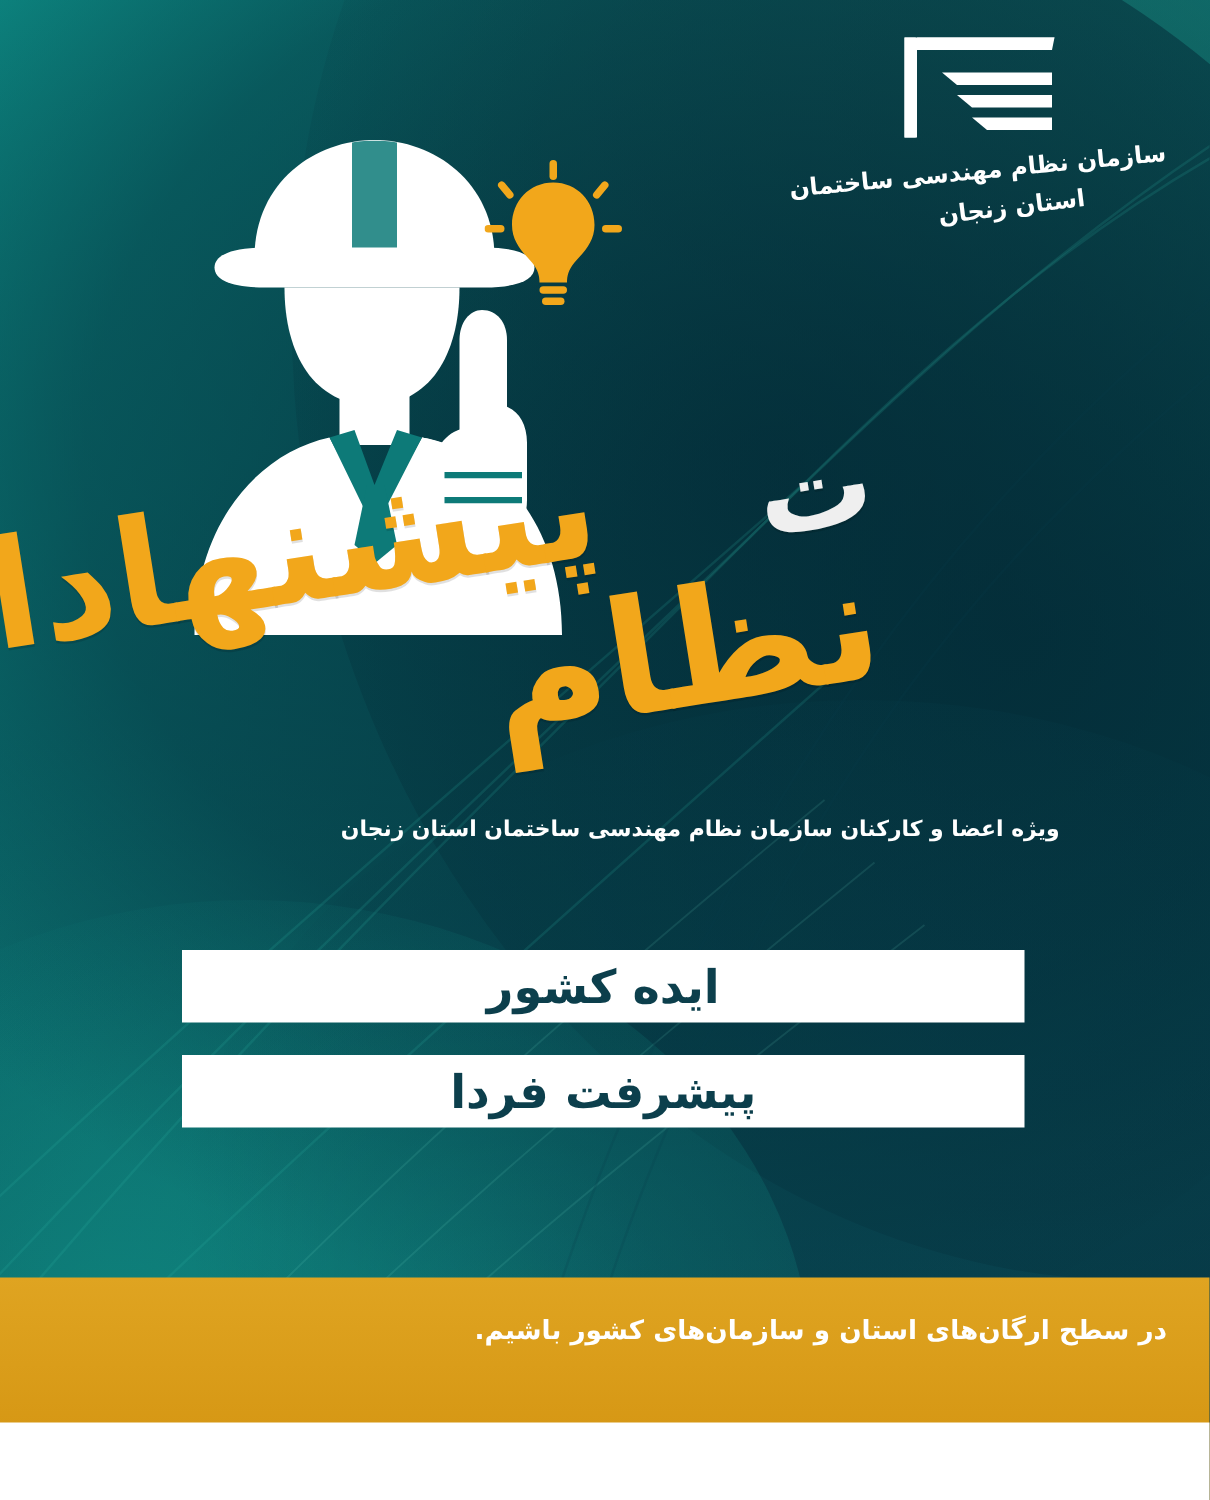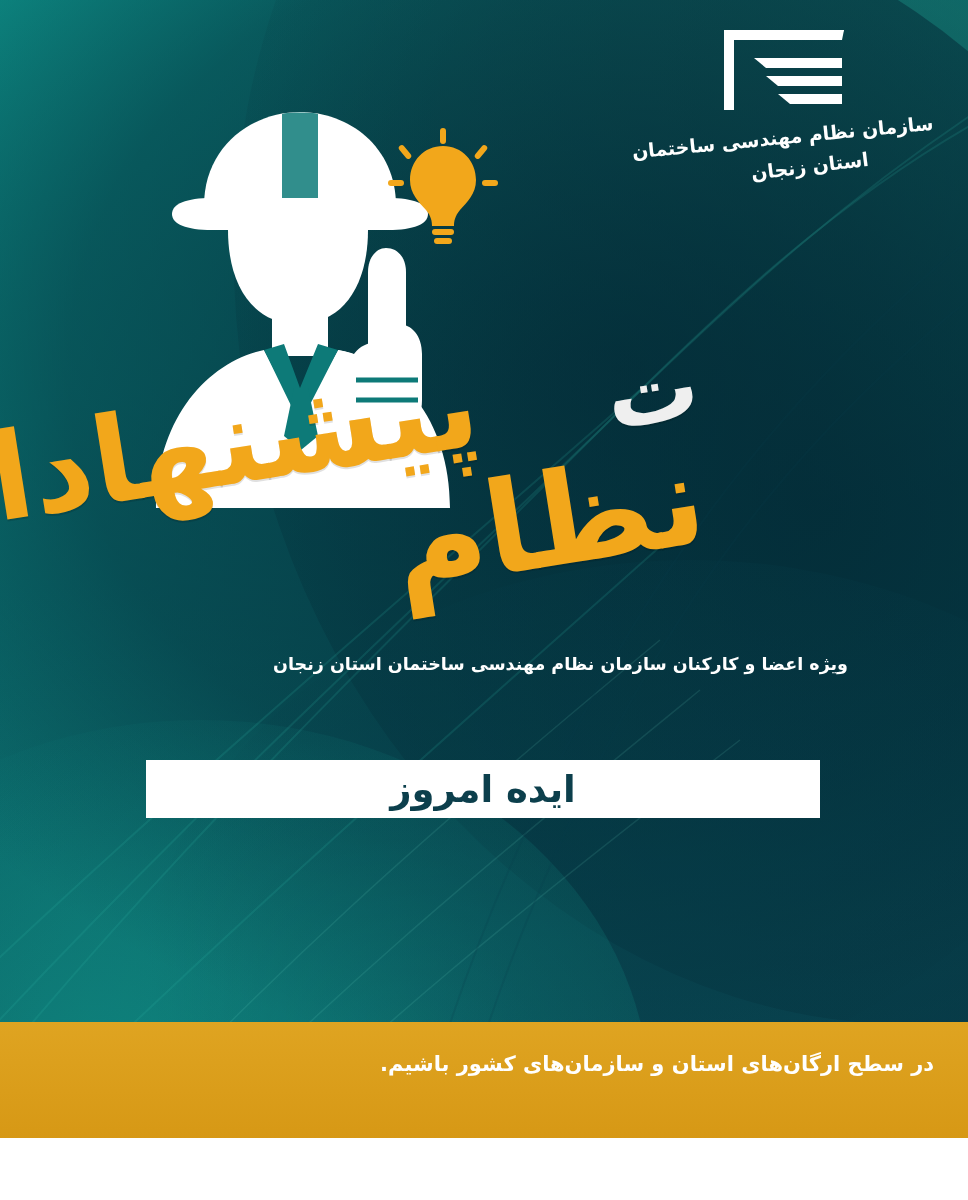--- a/index.html
+++ b/index.html
@@ -276,21 +276,22 @@
     <div class="t-main">
       <span class="t-word-3">ت</span>
       <span class="t-word-2">پیشنهادا</span>
       <span class="t-word-1">نظام</span>
     </div>
   </div>
 
   <div class="subtitle">ویژه  اعضا و کارکنان سازمان نظام مهندسی ساختمان استان زنجان</div>
 
   <div class="slogan-wrap">
-    <div class="slogan-bar">ایده امروز</div>
+    <div class="slogan-bar">ایده کشور</div>
+    <div class="slogan-bar">پیشرفت فردا</div>
   </div>
 
   <div class="footer-banner">
     <div class="footer-text">در سطح ارگان‌های استان و سازمان‌های کشور باشیم.</div>
     <div class="footer-bottom-strip"></div>
   </div>
 
 </div>
 
 </body></html>

